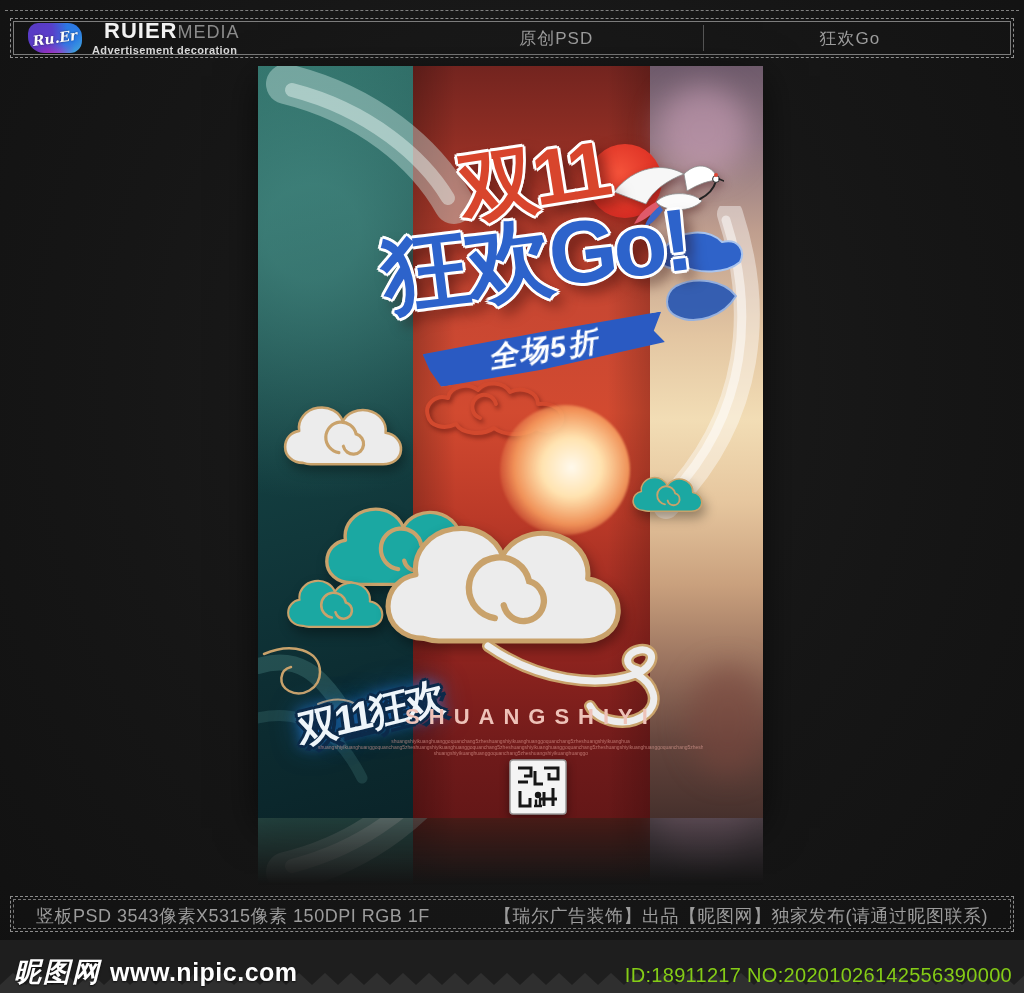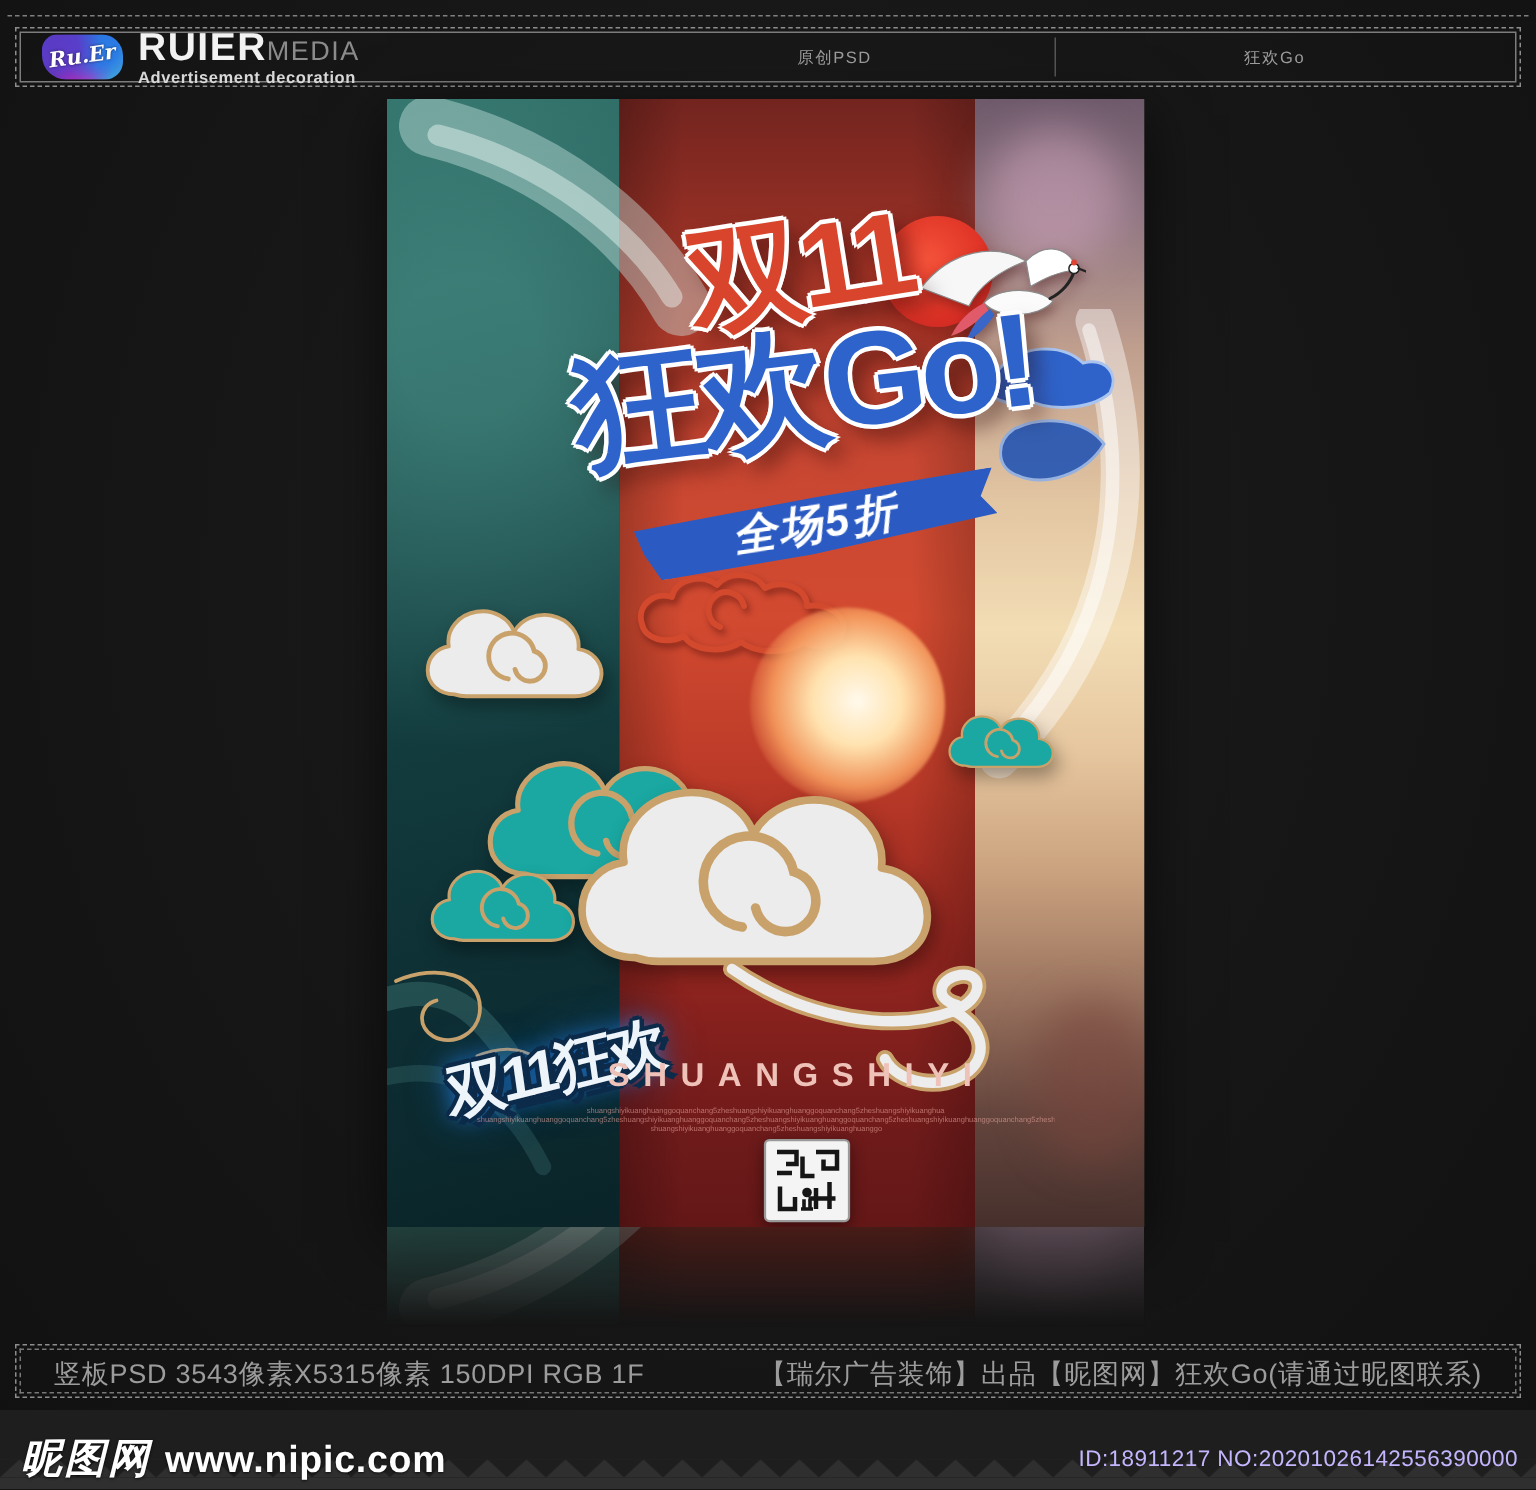--- a/index.html
+++ b/index.html
@@ -20,25 +20,25 @@
       radial-gradient(circle at 20% 30%, rgba(90,60,200,.95) 0 28%, transparent 60%),
       radial-gradient(circle at 70% 25%, rgba(40,120,230,.9) 0 30%, transparent 62%),
       radial-gradient(circle at 45% 75%, rgba(200,40,190,.85) 0 26%, transparent 60%),
       radial-gradient(circle at 88% 70%, rgba(60,200,230,.8) 0 24%, transparent 58%),
       linear-gradient(120deg,#3b2a8f,#7b2fa0);
     filter:blur(.4px);}
   .logo-script{position:absolute;inset:0;display:flex;align-items:center;justify-content:center;
     color:#fff;font-family:"DejaVu Serif",serif;font-style:italic;font-weight:bold;font-size:14px;
     transform:rotate(-8deg);text-shadow:0 0 2px rgba(0,0,0,.6);}
   .brand-line{line-height:1;}
-  .brand-bold{color:#f2f2f2;font-size:26px;font-weight:800;letter-spacing:1px;}
+  .brand-bold{color:#f2f2f2;font-size:22px;font-weight:800;letter-spacing:1px;margin-left:12px;}
   .brand-light{color:#8b8b8b;font-size:18px;font-weight:400;letter-spacing:1px;}
   .brand-tag{color:#d8d8d8;font-size:11px;font-weight:700;letter-spacing:.4px;margin-top:2px;}
   .features{position:absolute;right:14px;top:3px;bottom:3px;width:586px;display:flex;}
-  .feat{flex:1;display:flex;align-items:center;justify-content:center;color:#9c9c9c;font-size:11px;letter-spacing:1px;}
+  .feat{flex:1;display:flex;align-items:center;justify-content:center;color:#9c9c9c;font-size:17px;letter-spacing:1px;}
   .feat + .feat{border-left:1px solid #565656;}
   
   .poster{position:absolute;left:258px;top:66px;width:505px;height:752px;overflow:hidden;
           box-shadow:0 10px 38px rgba(0,0,0,.6);}
   .band{position:absolute;top:0;bottom:0;}
   .band-teal{left:0;width:155px;
     background:radial-gradient(circle at 35% 22%, rgba(90,170,160,.45) 0 8%, transparent 45%),
                linear-gradient(165deg,#2c6a63 0%,#1d4d4b 28%,#133d3f 52%,#0d2e33 78%,#0a2429 100%);}
   .band-red{left:155px;width:237px;
     background:linear-gradient(180deg,#73241f 0%,#9c3226 14%,#c84732 32%,#d24a30 46%,#bb3a28 60%,#93251f 76%,#6e1a1a 92%,#641717 100%);}
@@ -87,21 +87,21 @@
      -webkit-mask-image:linear-gradient(to bottom,rgba(0,0,0,1),rgba(0,0,0,0) 92%);
      mask-image:linear-gradient(to bottom,rgba(0,0,0,1),rgba(0,0,0,0) 92%);}
   .refl-clone{left:0 !important;top:-680px !important;transform:scaleY(-1);box-shadow:none !important;}
   
   .footer{position:absolute;left:0;right:0;top:940px;height:53px;background:#1e1e1e;}
   .zig-strip{position:absolute;left:0;right:0;bottom:0;height:8px;background:#2f2f2f;}
   .zigzag{position:absolute;left:0;bottom:8px;}
   .site-line{position:absolute;left:14px;top:14px;display:flex;align-items:baseline;gap:9px;z-index:2;}
   .site-name{color:#fff;font-size:27px;font-weight:900;letter-spacing:2px;text-shadow:0 1px 2px rgba(0,0,0,.7);font-style:italic;}
   .site-url{color:#fff;font-size:25px;font-weight:700;letter-spacing:.5px;text-shadow:0 1px 2px rgba(0,0,0,.7);}
-  .serial{position:absolute;right:12px;top:24px;color:#c4b5fd;font-size:15px;letter-spacing:.3px;z-index:2;}
+  .serial{position:absolute;right:12px;top:24px;color:#84cc16;font-size:20px;letter-spacing:.3px;z-index:2;}
 </style>
 </head>
 <body>
 <div id="stage">
 
   <svg width="0" height="0" style="position:absolute" aria-hidden="true">
     <defs>
       <symbol id="xiangyun" viewBox="0 0 200 140">
         <path d="M36,112 C20,112 8,101 8,87 C8,74 17,64 30,62 C27,45 40,29 59,26 C77,23 93,33 98,47 C105,34 121,27 137,30 C156,34 167,49 165,65 C179,67 190,78 189,92 C188,106 176,114 161,114 L48,114 C43,114 39,113 36,112 Z" fill="currentColor" stroke="#c9a26b" stroke-width="4" stroke-linejoin="round"></path>
         <path d="M92,96 a24,24 0 1,1 27,-29 a16,16 0 1,1 -20,19" fill="none" stroke="#c9a26b" stroke-width="5" stroke-linecap="round"></path>
@@ -247,21 +247,21 @@
     </svg>
 
     <div class="pos title-red stroke-white">双11</div>
 
   </div>
     </div>
 
   <div class="bbox">
     <div class="inner">
       <span class="bar-text">竖板PSD 3543像素X5315像素 150DPI RGB 1F</span>
-      <span class="bar-text">【瑞尔广告装饰】出品【昵图网】狂欢Go(请通过昵图联系)</span>
+      <span class="bar-text">【瑞尔广告装饰】出品【昵图网】独家发布(请通过昵图联系)</span>
     </div>
   </div>
 
   <div class="footer">
     <div class="site-line">
       <span class="site-name">昵图网</span>
       <span class="site-url">www.nipic.com</span>
     </div>
     <span class="serial">ID:18911217 NO:20201026142556390000</span>
     <div class="zig-strip"></div>

